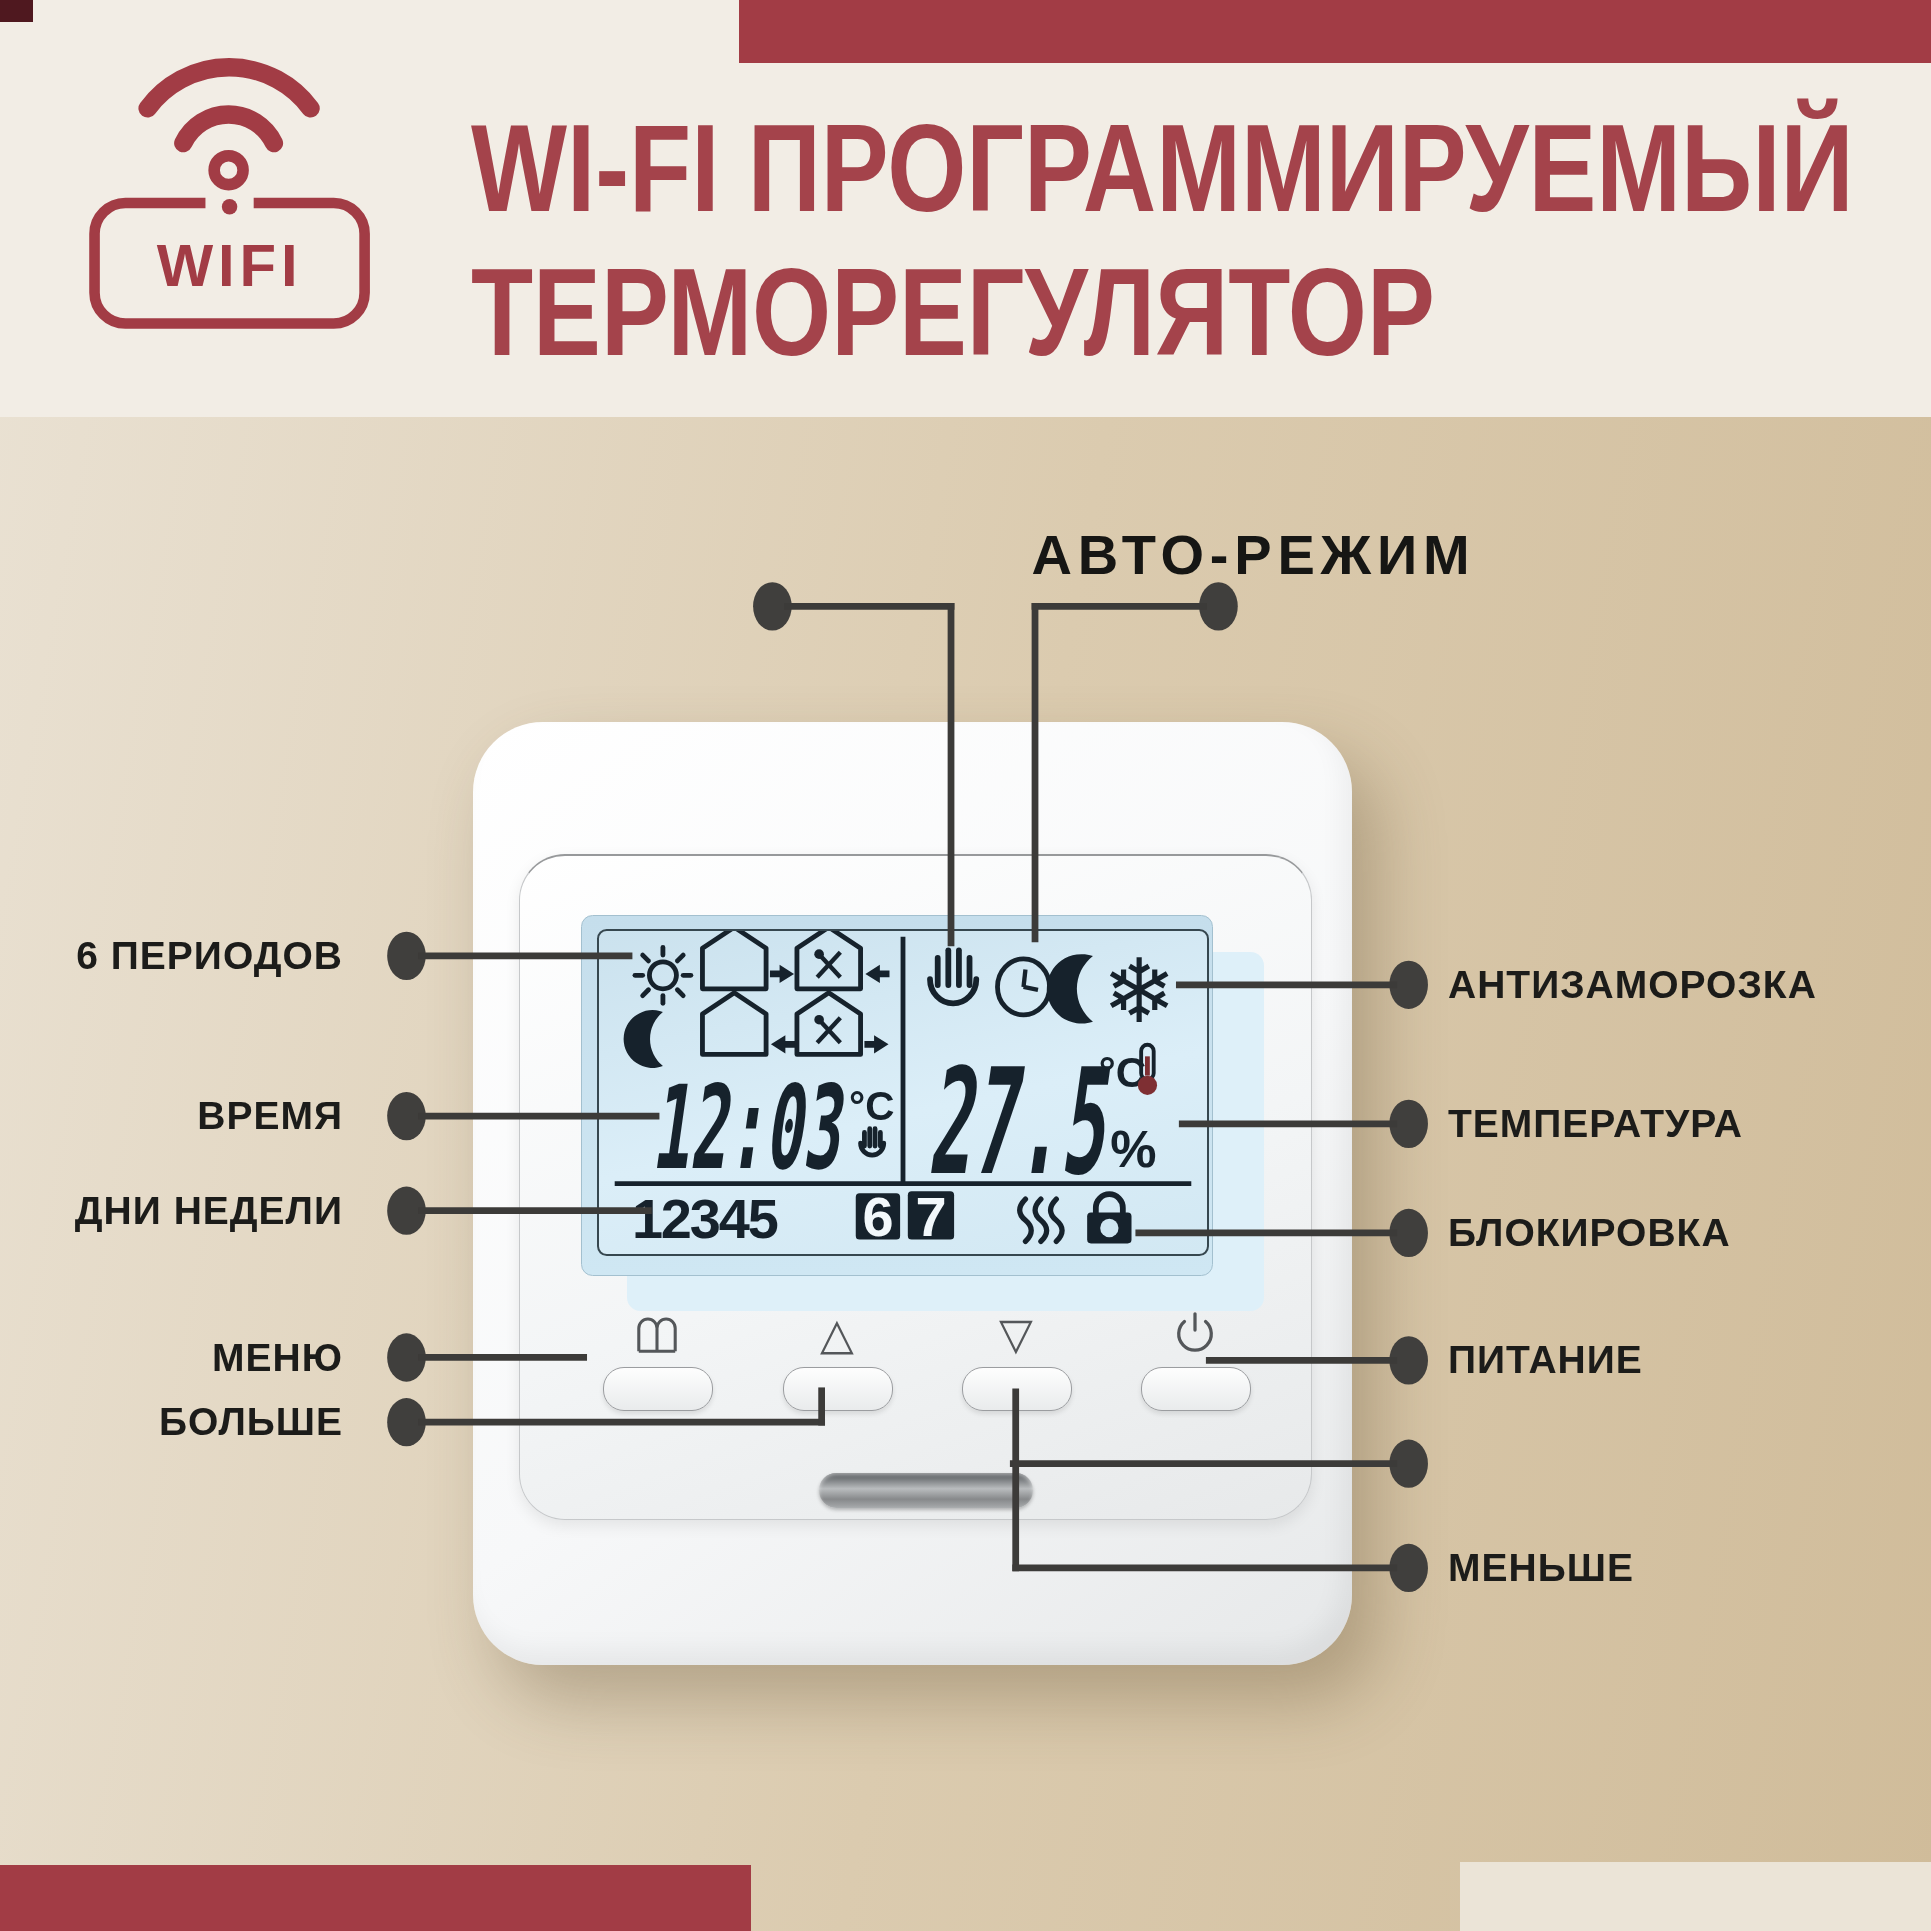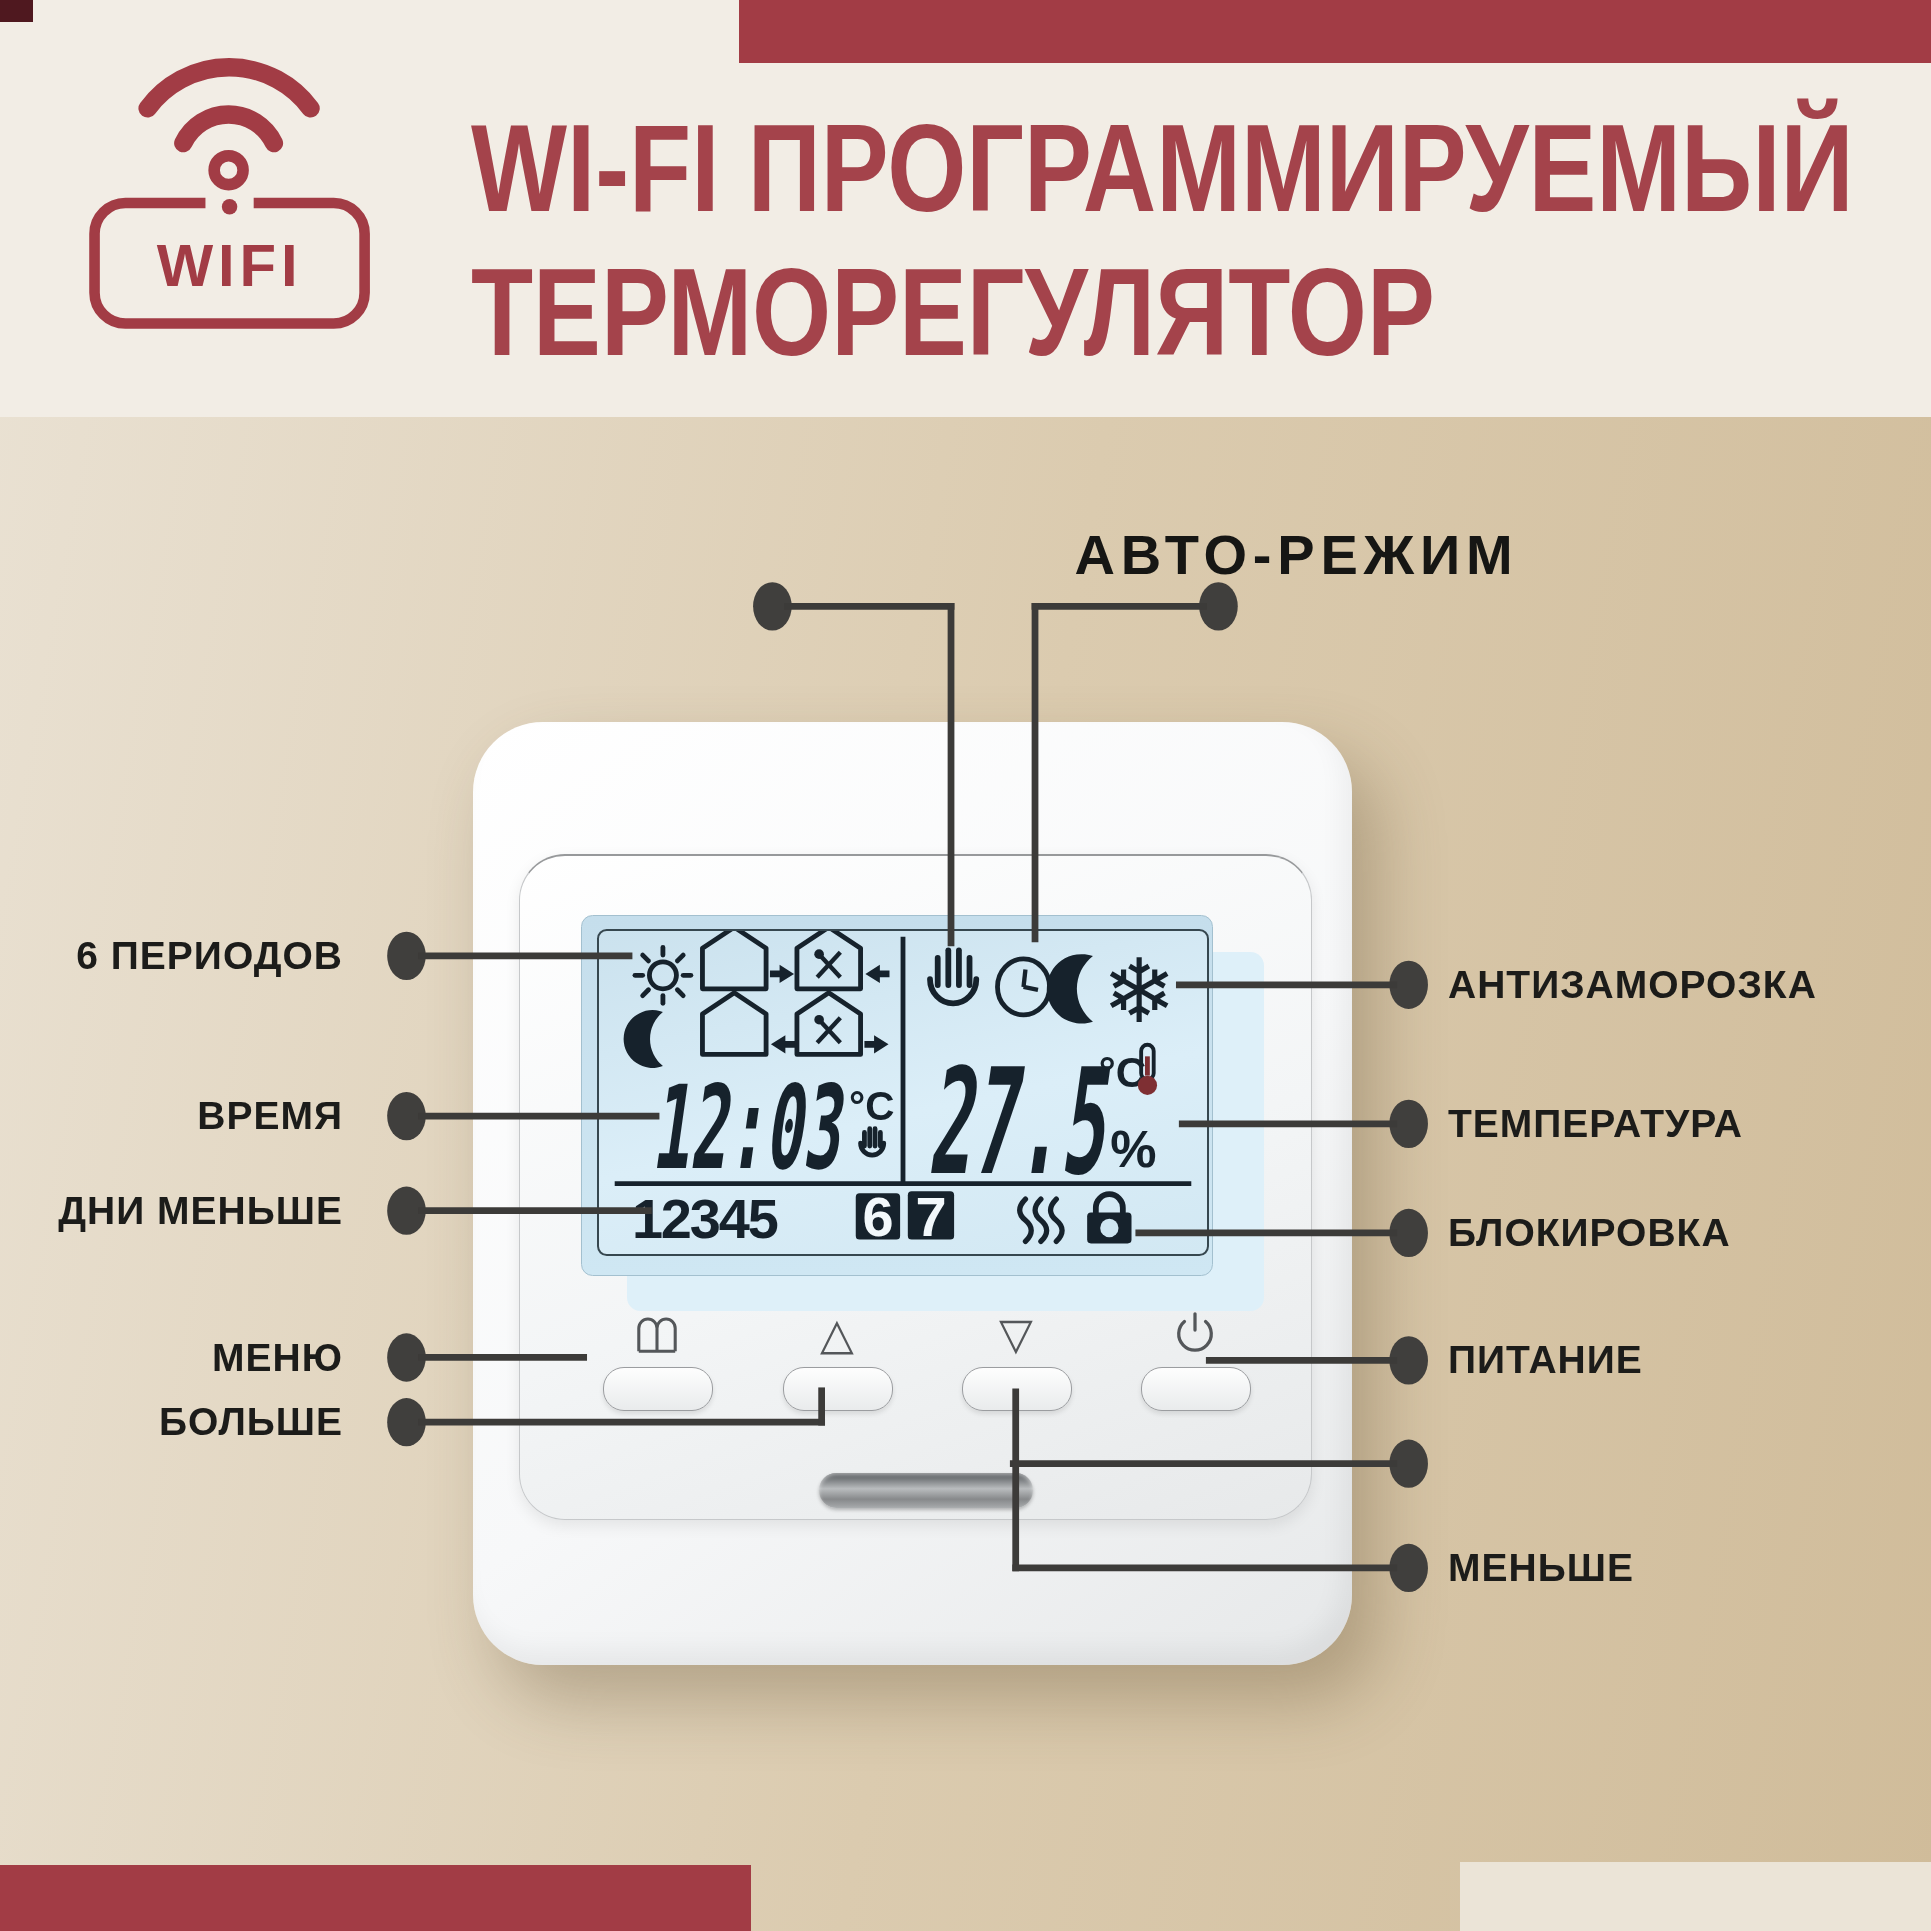--- a/index.html
+++ b/index.html
@@ -11,21 +11,21 @@
   .corner-sq{position:absolute;left:0;top:0;width:33px;height:22px;background:#4f181f}
   .topbar{position:absolute;left:739px;top:0;width:1192px;height:63px;background:#a23c45}
   .title{position:absolute;left:471px;top:96px;color:#a4434b;font-weight:bold;
          font-size:124px;line-height:144px;white-space:nowrap;
          transform:scaleX(.82);transform-origin:left top}
   .wifi-svg{position:absolute;left:77px;top:39px}
   
   .mode-label{position:absolute;top:522px;font-size:56px;font-weight:bold;letter-spacing:5.8px;
               color:#161614;white-space:nowrap;text-align:center}
   .mode-manual{left:377px;width:603px}
-  .mode-auto{left:1043px;width:507px}
+  .mode-auto{left:1000px;width:507px}
   
   .side-label{position:absolute;font-size:39px;font-weight:bold;letter-spacing:1px;color:#1c1c1a;
               white-space:nowrap;transform:translateY(-50%)}
   .lab-left{right:1588px}
   .lab-right{left:1448px}
   
   .device{position:absolute;left:473px;top:722px;width:879px;height:943px;border-radius:70px;
           background:linear-gradient(145deg,#ffffff 0%,#f7f8f9 55%,#e6e8e9 100%);
           box-shadow:25px 35px 68px rgba(95,75,45,.33), inset -9.7px -15.4px 25px rgba(0,0,0,.05)}
   .front{position:absolute;left:46px;top:132px;width:791px;height:663px;border-radius:46px;
@@ -82,21 +82,21 @@
     <div class="title">
       <div>WI-FI ПРОГРАММИРУЕМЫЙ</div>
       <div>ТЕРМОРЕГУЛЯТОР</div>
     </div>
   </div>
 
   <div class="mode-label mode-auto">АВТО-РЕЖИМ</div>
 
   <div class="side-label lab-left" style="top:956px">6 ПЕРИОДОВ</div>
   <div class="side-label lab-left" style="top:1116px">ВРЕМЯ</div>
-  <div class="side-label lab-left" style="top:1211px">ДНИ МЕНЬШЕ</div>
+  <div class="side-label lab-left" style="top:1211px">ДНИ НЕДЕЛИ</div>
   <div class="side-label lab-left" style="top:1358px">МЕНЮ</div>
   <div class="side-label lab-left" style="top:1422px">БОЛЬШЕ</div>
   <div class="side-label lab-right" style="top:985px">АНТИЗАМОРОЗКА</div>
   <div class="side-label lab-right" style="top:1124px">ТЕМПЕРАТУРА</div>
   <div class="side-label lab-right" style="top:1233px">БЛОКИРОВКА</div>
   <div class="side-label lab-right" style="top:1360px">ПИТАНИЕ</div>
   <div class="side-label lab-right" style="top:1568px">МЕНЬШЕ</div>
 
   <div class="device">
     <div class="front"></div>

